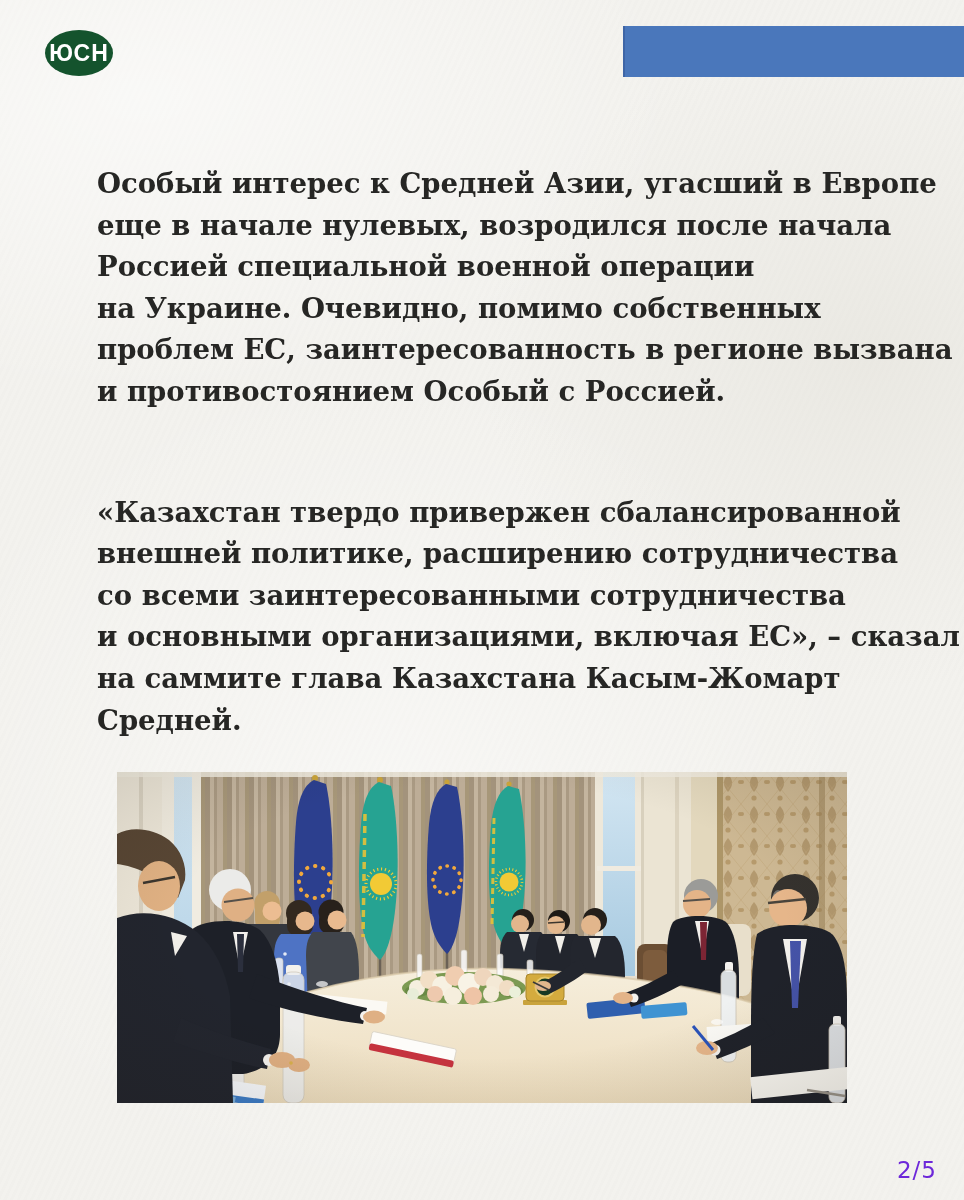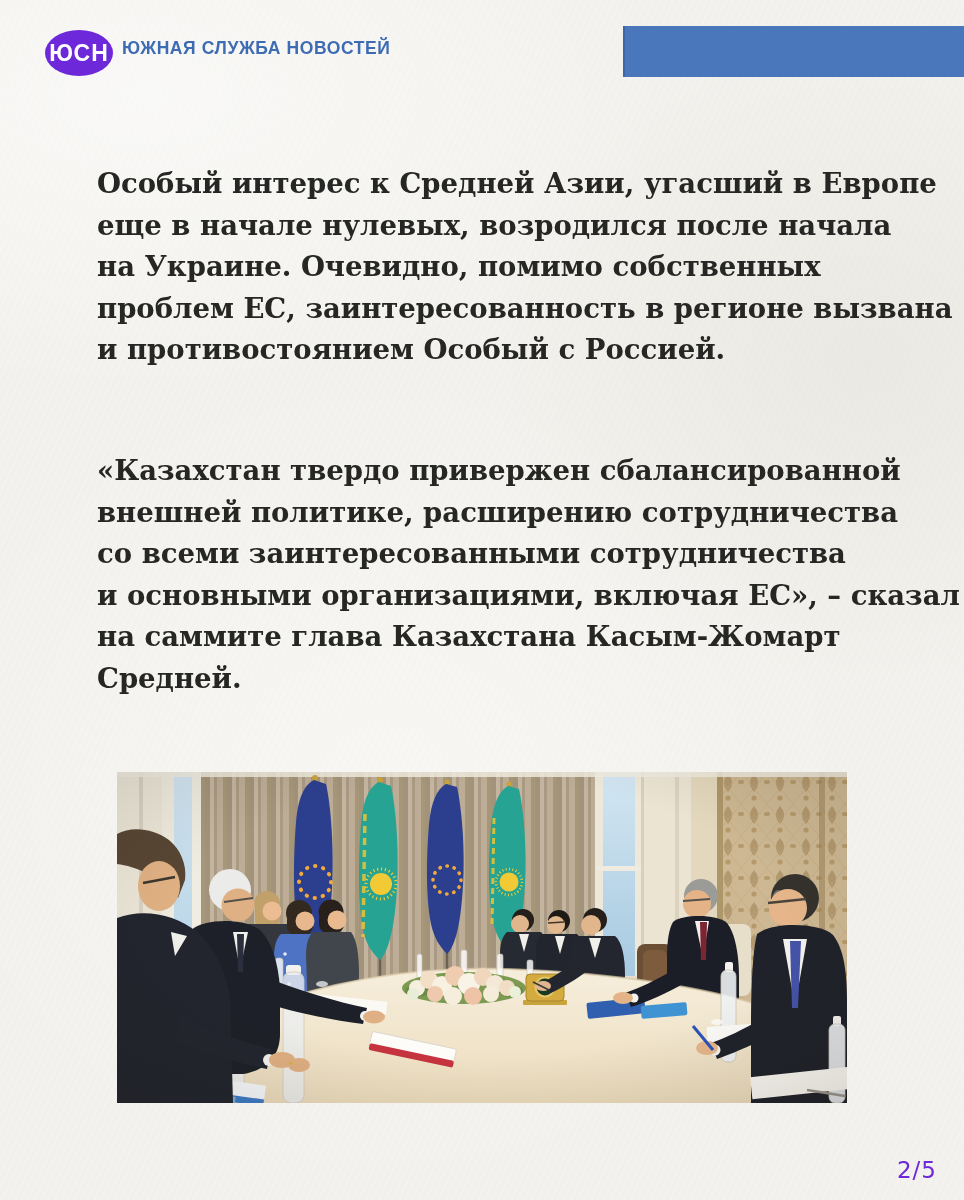--- a/index.html
+++ b/index.html
@@ -9,21 +9,21 @@
     background-image:
       radial-gradient(900px 500px at 15% 8%, rgba(255,255,255,.55), rgba(255,255,255,0) 60%),
       radial-gradient(700px 600px at 90% 30%, rgba(226,224,216,.5), rgba(226,224,216,0) 55%),
       radial-gradient(800px 700px at 40% 65%, rgba(255,255,255,.4), rgba(255,255,255,0) 60%),
       repeating-linear-gradient(115deg, rgba(0,0,0,.008) 0 3px, rgba(255,255,255,.012) 3px 6px);
     font-family:"Liberation Sans",sans-serif;
   }
   .card{position:absolute;inset:0;}
   .logo-badge{
     position:absolute;left:45px;top:30px;width:68px;height:46px;
-    background:#6d28d9;border-radius:50%;
+    background:#14532d;border-radius:50%;
     display:flex;align-items:center;justify-content:center;
     color:#ffffff;font:800 23px "Liberation Sans",sans-serif;letter-spacing:1px;
   }
   .brand{
     position:absolute;left:122px;top:38px;height:32px;line-height:32px;
     color:#3e6cb3;font:700 17.5px "Liberation Sans",sans-serif;letter-spacing:.6px;
     white-space:nowrap;
   }
   .accent-bar{
     position:absolute;left:623px;right:0;top:26px;height:51px;
@@ -49,27 +49,27 @@
   }
 </style>
 </head>
 <body>
 
 <div class="card">
 
   <div class="logo-badge">
     <span>ЮСН</span>
   </div>
-  <div class="brand">ЮЖНАЯ СЛУЖБА НОВОСТЕЙ</div>
   <div class="accent-bar"></div>
 
   <main class="article">
     <p class="para">
       <span class="line">Особый интерес к Средней Азии, угасший в Европе</span>
       <span class="line">еще в начале нулевых, возродился после начала</span>
+      <span class="line">Россией специальной военной операции</span>
       <span class="line">на Украине. Очевидно, помимо собственных</span>
       <span class="line">проблем ЕС, заинтересованность в регионе вызвана</span>
       <span class="line">и противостоянием Особый с Россией.</span>
     </p>
     <p class="para">
       <span class="line">«Казахстан твердо привержен сбалансированной</span>
       <span class="line">внешней политике, расширению сотрудничества</span>
       <span class="line">со всеми заинтересованными сотрудничества</span>
       <span class="line">и основными организациями, включая ЕС», – сказал</span>
       <span class="line">на саммите глава Казахстана Касым-Жомарт</span>

